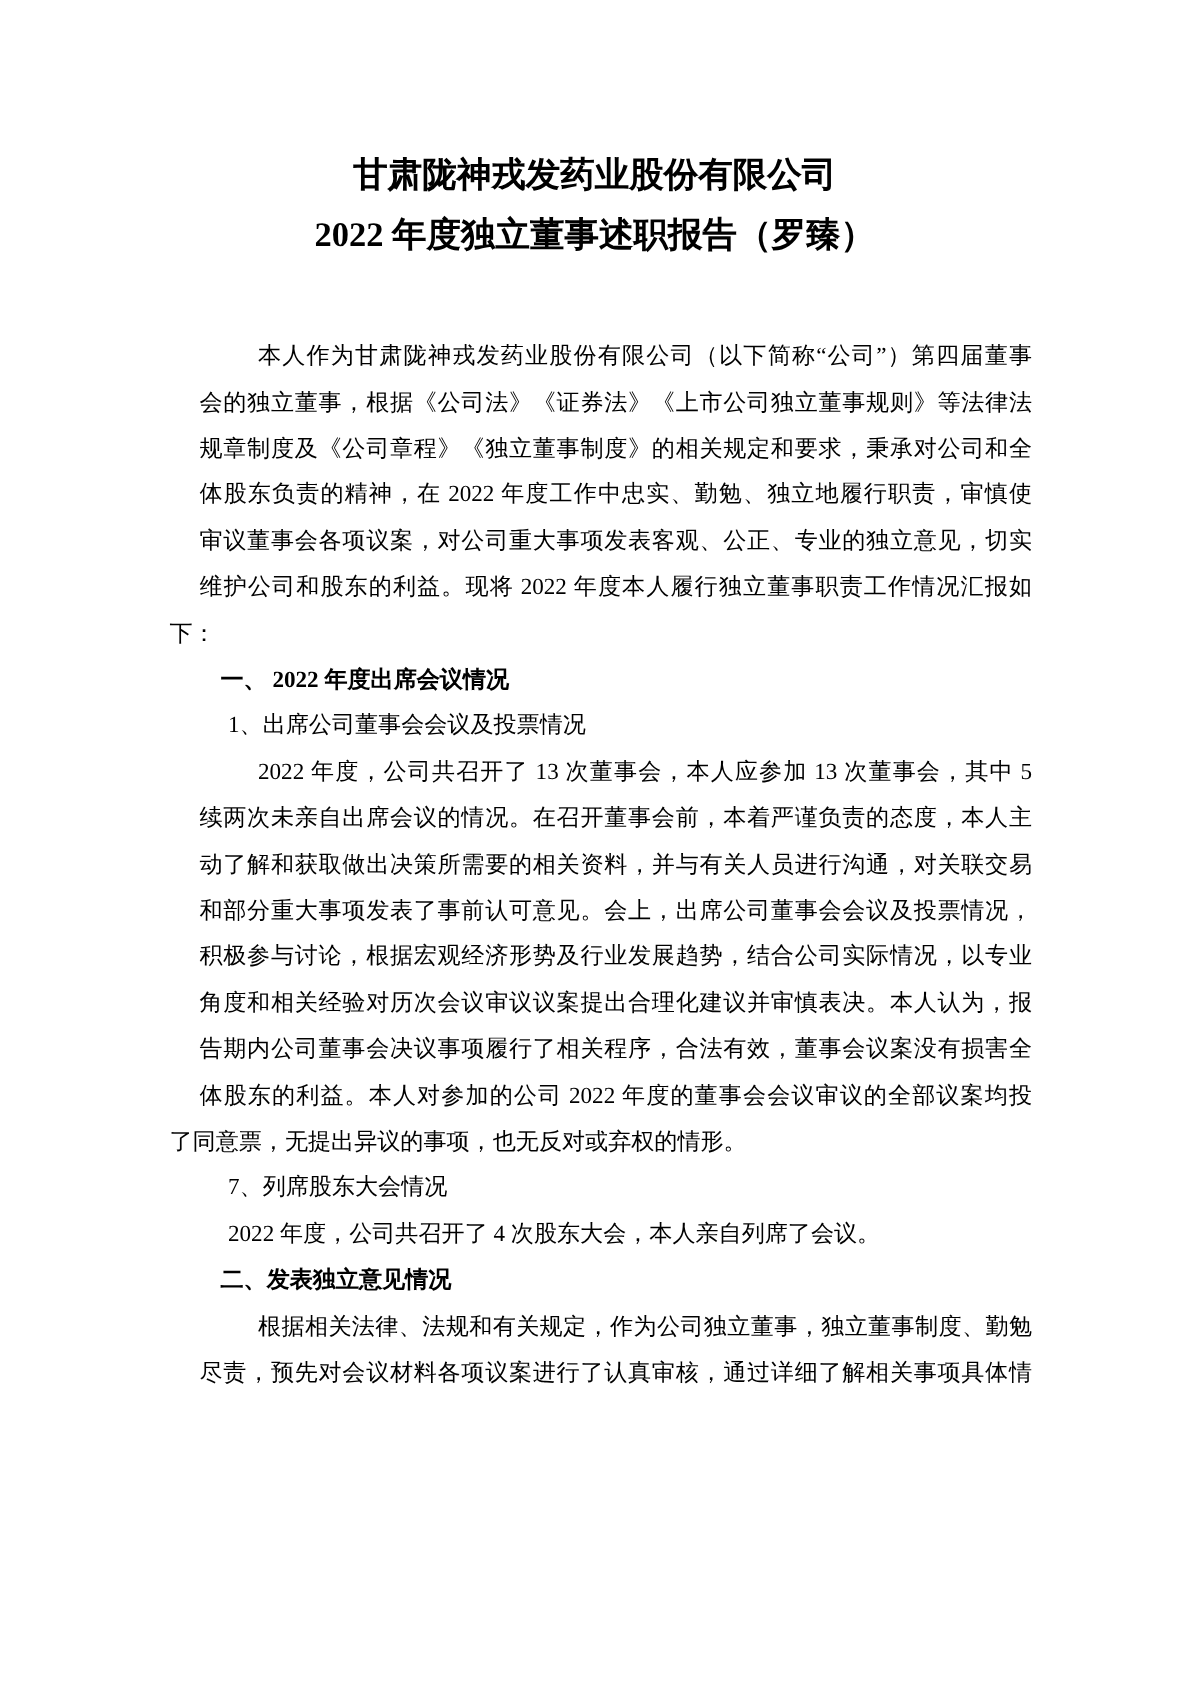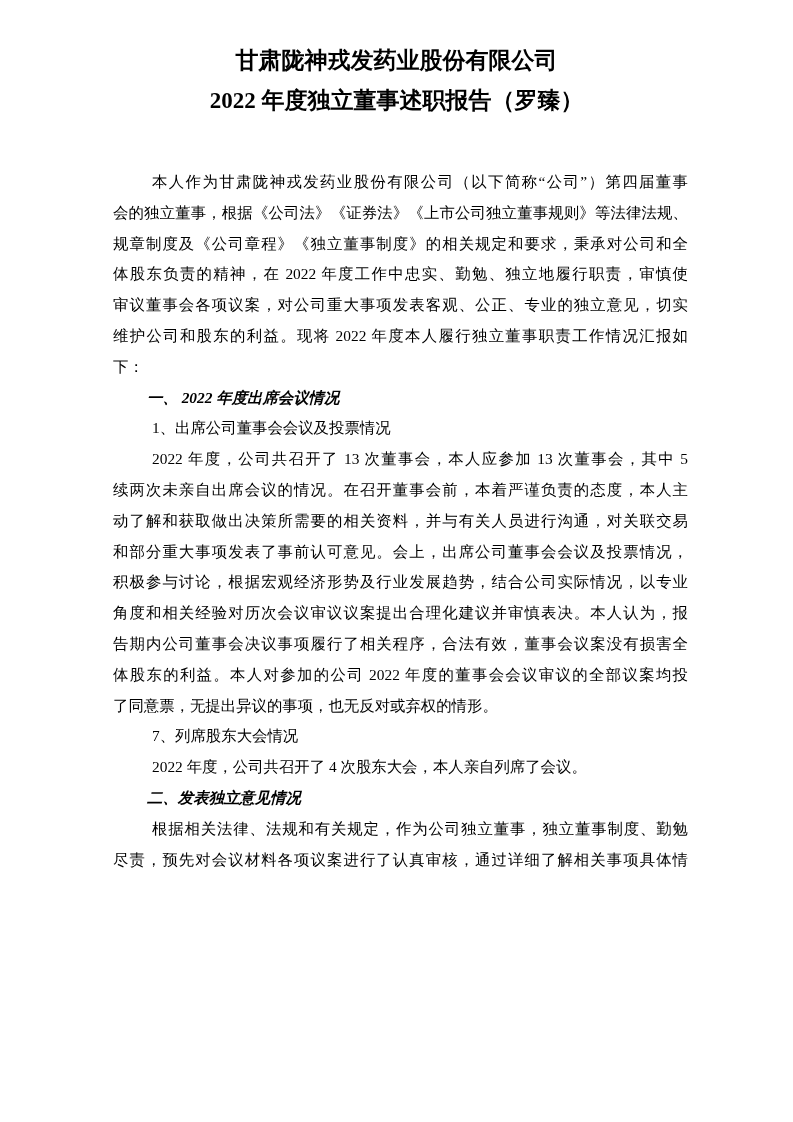--- a/index.html
+++ b/index.html
@@ -10,21 +10,21 @@
   .page {
     position: relative;
     width: 793px;
     height: 1122px;
     background: #ffffff;
     color: #000000;
     font-family: "Liberation Serif", "DejaVu Serif", serif;
     overflow: hidden;
   }
   .doc-title {
-    padding-top: 41px;
+    padding-top: 97px;
     text-align: center;
     font-weight: bold;
     font-size: 23px;
   }
   .title-line {
     height: 40px;
     line-height: 40px;
     white-space: nowrap;
   }
   .doc-body {
@@ -36,24 +36,25 @@
     height: 30.8px;
     line-height: 30.8px;
     overflow: hidden;
     text-align: justify;
     text-align-last: left;
     white-space: nowrap;
   }
   .body-line.full {
     white-space: normal;
     text-align-last: justify;
+    margin-left: 20px;
   }
   .body-line.indent { text-indent: 39px; }
   .body-line.h-indent { text-indent: 34px; }
-  .body-line.bold { font-weight: bold; font-style: italic; }
+  .body-line.bold { font-weight: bold; }
 </style>
 </head>
 <body>
 
 <div class="page">
   <div class="doc-title">
       <div class="title-line">甘肃陇神戎发药业股份有限公司</div>
       <div class="title-line">2022 年度独立董事述职报告（罗臻）</div>
     </div>
 

